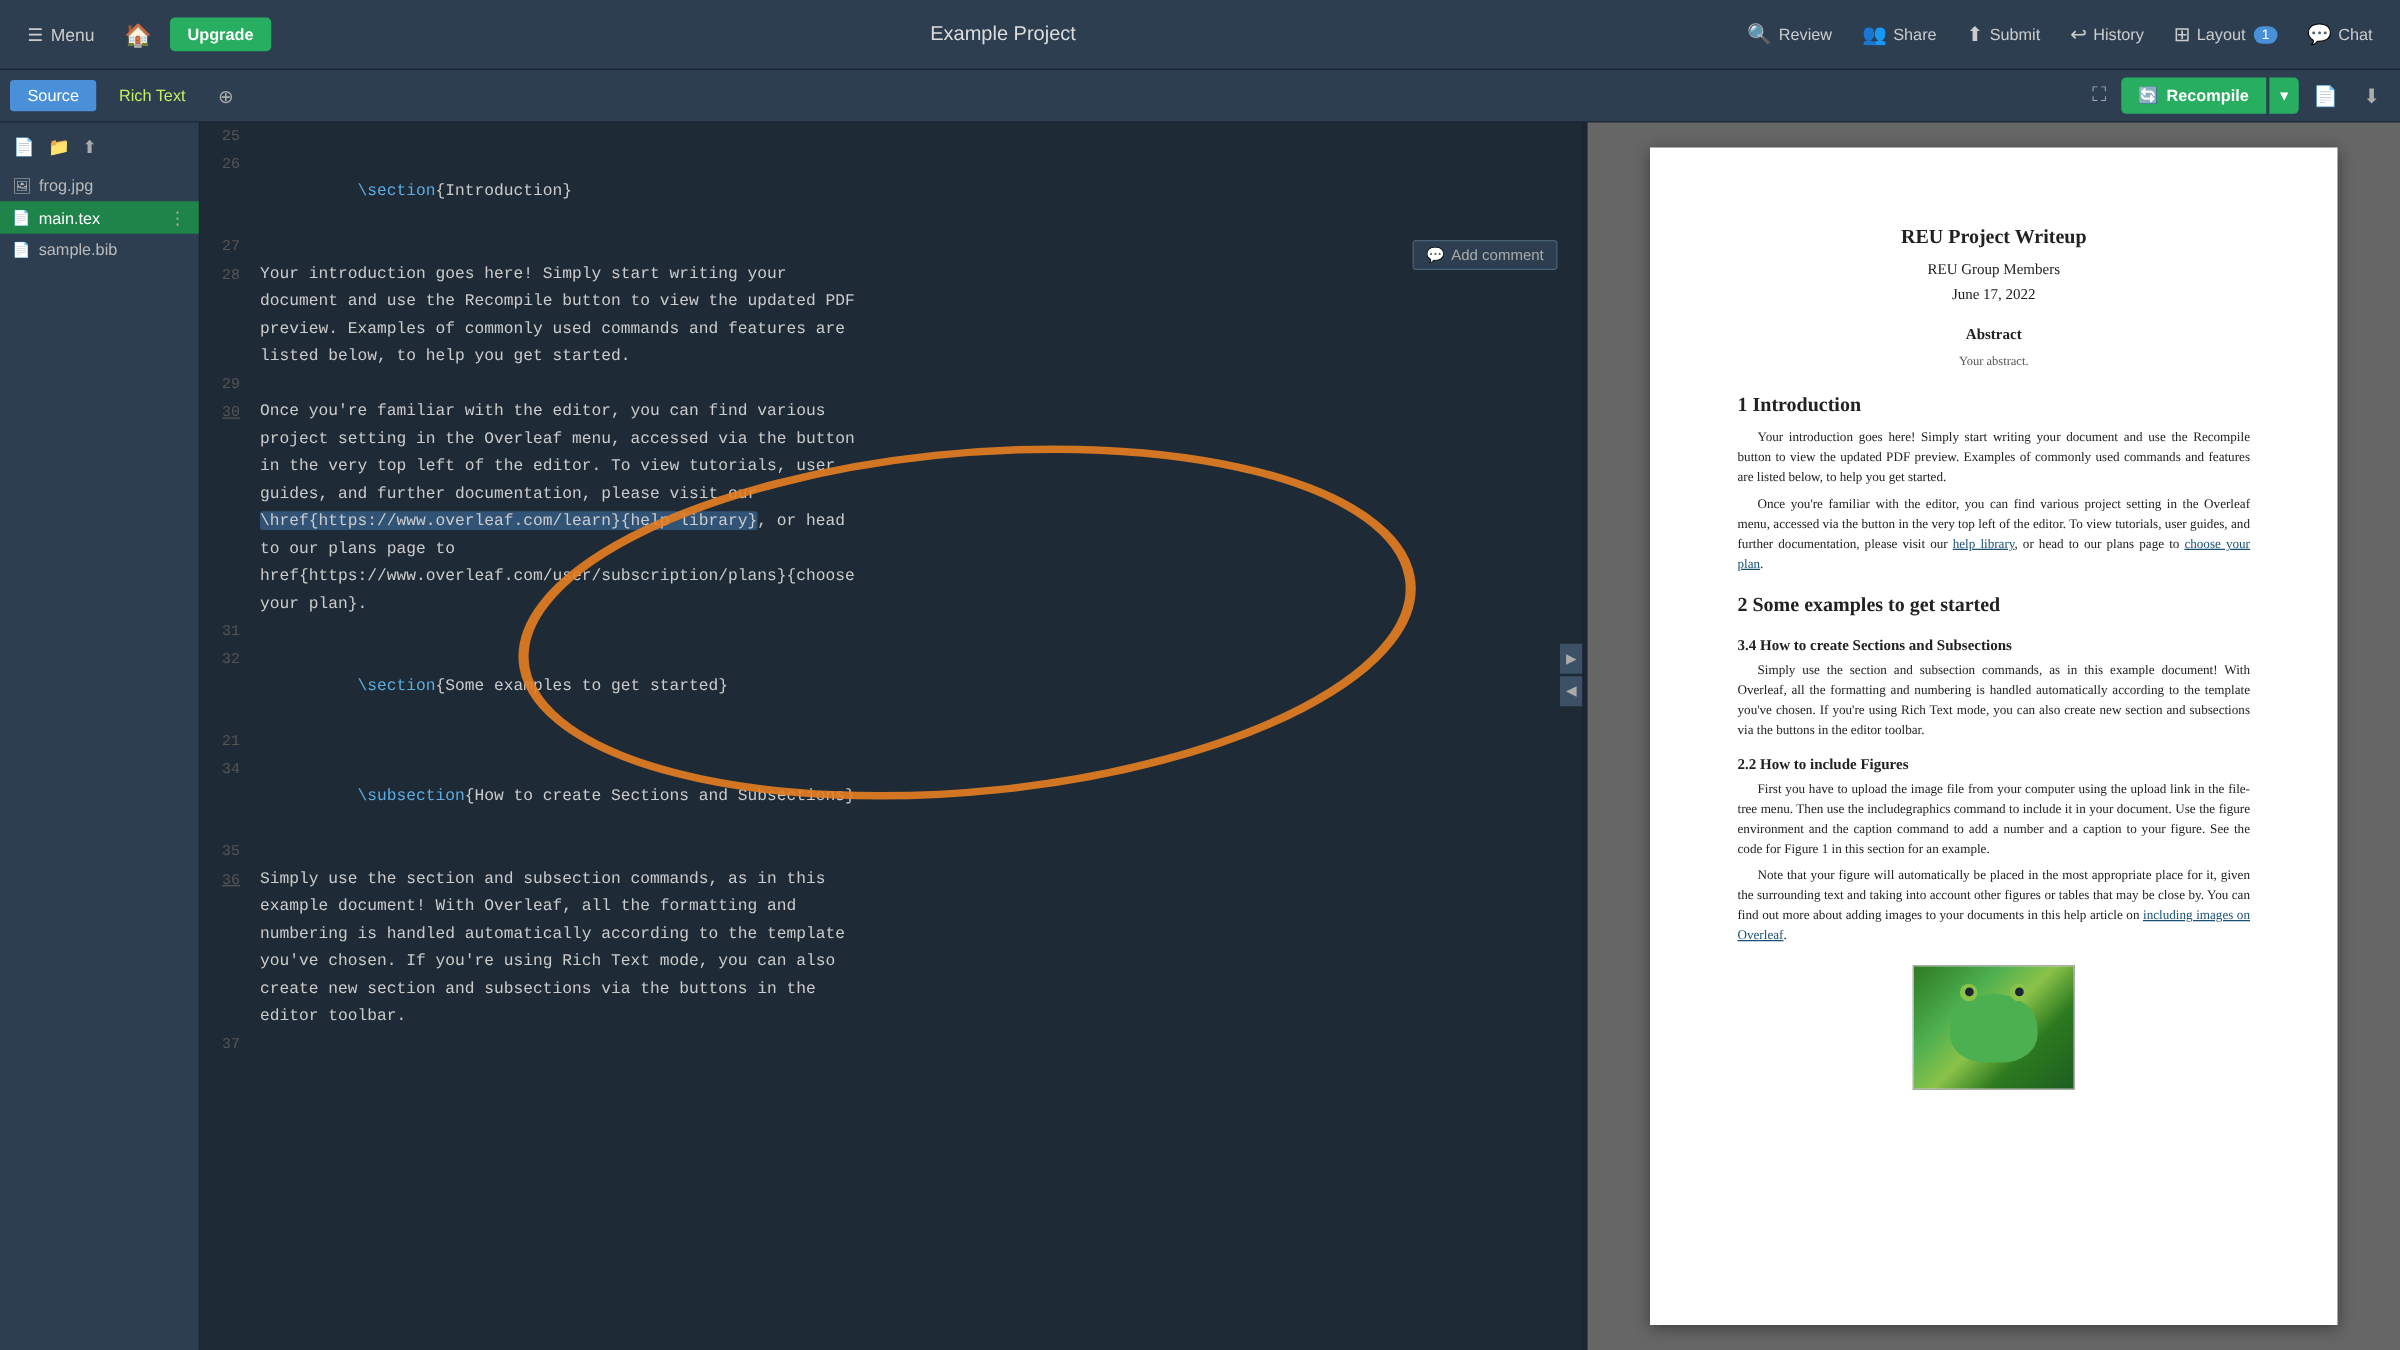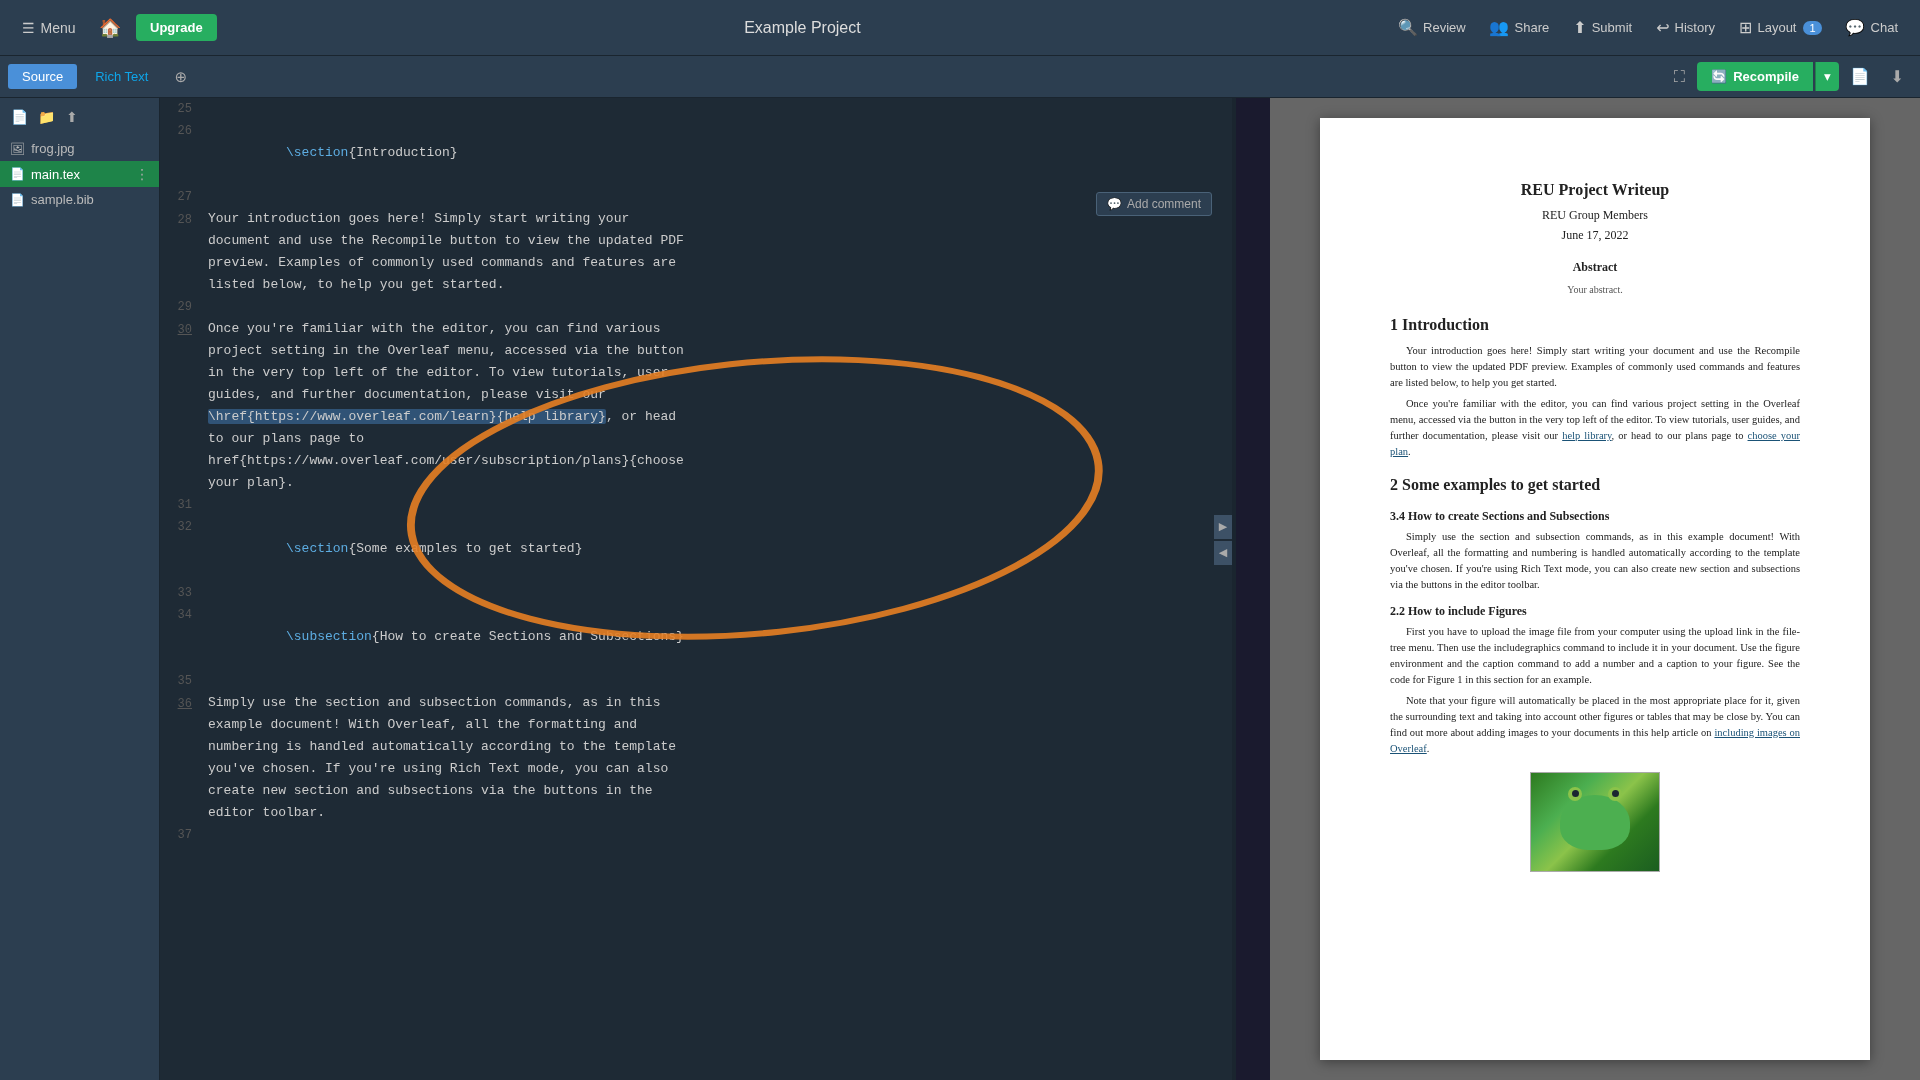--- a/index.html
+++ b/index.html
@@ -36,21 +36,21 @@
       display: flex; align-items: center; height: 42px;
       background: #2c3e50; border-bottom: 1px solid #1a252f;
       padding: 0 8px; gap: 4px;
     }
     .toolbar-left { display: flex; align-items: center; gap: 4px; }
     .tab-btn {
       padding: 5px 14px; border: none; cursor: pointer;
       font-size: 13px; border-radius: 3px; font-weight: 500;
     }
     .tab-source { background: #4a90d9; color: white; }
-    .tab-richtext { background: transparent; color: #0ea5e9; }
+    .tab-richtext { background: transparent; color: #bef264; }
     .toolbar-icon-btn { background: none; border: none; color: #aaa; cursor: pointer; font-size: 15px; padding: 5px 8px; }
     .toolbar-spacer { flex: 1; }
     .recompile-group { display: flex; align-items: center; gap: 2px; }
     .recompile-btn {
       display: flex; align-items: center; gap: 6px;
       background: #27ae60; color: white; border: none; border-radius: 4px 0 0 4px;
       padding: 7px 14px; font-size: 13px; cursor: pointer; font-weight: 600;
     }
     .recompile-dropdown {
       background: #27ae60; color: white; border: none; border-radius: 0 4px 4px 0;
@@ -110,21 +110,21 @@
 
     
     .editor-container { flex: 1; position: relative; display: flex; overflow: hidden; }
 
     
     .divider { width: 4px; background: #1a252f; cursor: col-resize; flex-shrink: 0; }
 
     
     .pdf-preview {
       width: 650px; background: #666; overflow-y: auto; flex-shrink: 0;
-      display: flex; justify-content: center; padding: 20px 0; margin-left: 34px;
+      display: flex; justify-content: center; padding: 20px 0;
     }
     .pdf-page {
       background: white; width: 550px; min-height: 760px;
       padding: 60px 70px; color: #222; font-family: 'Times New Roman', serif;
       box-shadow: 0 2px 12px rgba(0,0,0,0.4); font-size: 11px; line-height: 1.5;
     }
     .pdf-title { text-align: center; font-size: 16px; font-weight: bold; margin-bottom: 4px; }
     .pdf-author { text-align: center; font-size: 12px; margin-bottom: 2px; }
     .pdf-date { text-align: center; font-size: 12px; margin-bottom: 14px; }
     .pdf-abstract-title { text-align: center; font-size: 12px; font-weight: bold; margin-bottom: 6px; }
@@ -317,21 +317,21 @@
       </div>
 
       <div class="code-line">
         <span class="line-num">32</span>
         <span class="line-content">
           <span class="latex-cmd">\section</span><span>{Some examples to get started}</span>
         </span>
       </div>
 
       <div class="code-line">
-        <span class="line-num">33</span>
+        <span class="line-num">21</span>
         <span class="line-content empty"></span>
       </div>
 
       <div class="code-line">
         <span class="line-num">34</span>
         <span class="line-content">
           <span class="latex-cmd">\subsection</span><span>{How to create Sections and Subsections}</span>
         </span>
       </div>
 

